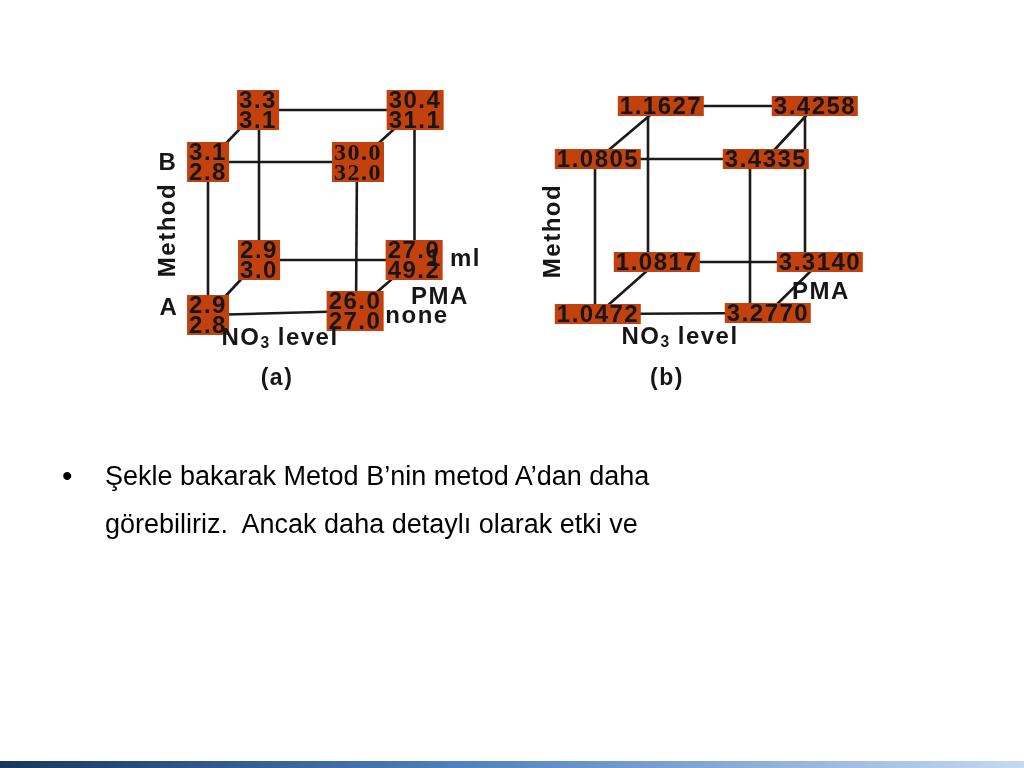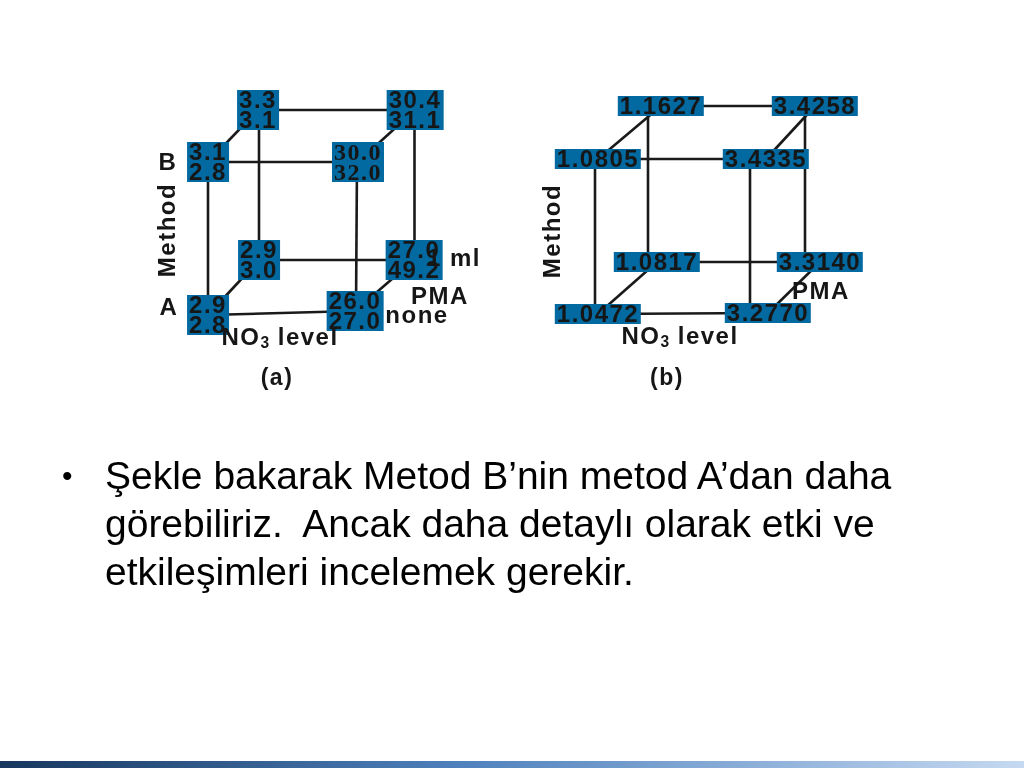--- a/index.html
+++ b/index.html
@@ -6,21 +6,21 @@
   .slide {
     position:relative; width:1024px; height:768px; margin:0 auto;
     background:#ffffff; overflow:hidden;
     font-family:"Liberation Sans","DejaVu Sans",sans-serif; color:#000;
   }
   
   .cube { position:absolute; }
   .cube svg { position:absolute; left:0; top:0; }
   .node, .axlabel {
     position:absolute; transform:translate(-50%,-50%);
-    background:#0369a1; color:#161616;
+    background:#c2410c; color:#161616;
     font-size:24px; font-weight:bold; letter-spacing:1.5px;
     line-height:20px; text-align:center; white-space:nowrap; padding:0 2px;
   }
   .node span { display:block; }
   .axlabel.plain { background:transparent; }
   .vlabel {
     position:absolute; transform:translate(-50%,-50%) rotate(-90deg);
     color:#161616; font-size:24px; font-weight:bold; letter-spacing:1.5px;
     white-space:nowrap; background:transparent;
   }
@@ -30,21 +30,21 @@
   .bullet-block {
     position:absolute; left:57px; top:452px; width:920px;
     display:flex; align-items:flex-start;
   }
   .bullet-marker {
     font-size:30px; line-height:48px; width:43px; flex:0 0 43px;
     color:#000; text-align:left; padding-left:5px;
   }
   .bullet-lines { flex:1; }
   .bullet-line {
-    font-size:39px; line-height:48px; color:#000; white-space:pre;
+    font-size:27px; line-height:48px; color:#000; white-space:pre;
     letter-spacing:0px;
   }
   
   .bottom-bar {
     position:absolute; left:0; bottom:0; width:1024px; height:7px;
     background:linear-gradient(to right,#17375e 0%,#4f81bd 45%,#c5d9f1 100%);
   }
 </style>
 </head>
 <body>
@@ -143,19 +143,18 @@
     <div class="axlabel plain" style="left:180px; top:269px;"><span>NO</span><sub>3</sub><span> level</span></div>
     <div class="axlabel plain" style="left:321px; top:221px;">PMA</div>
     <div class="axlabel plain caption" style="left:167px; top:307px;">(b)</div>
   </div>
 
   <div class="bullet-block">
     <span class="bullet-marker">•</span>
     <div class="bullet-lines">
       <div class="bullet-line">Şekle bakarak Metod B’nin metod A’dan daha</div>
       <div class="bullet-line">görebiliriz.  Ancak daha detaylı olarak etki ve</div>
-      <div class="bullet-line">etkileşimleri incelemek gerekir.</div>
     </div>
   </div>
 
   <div class="bottom-bar"></div>
 
 </div>
 
 </body></html>

